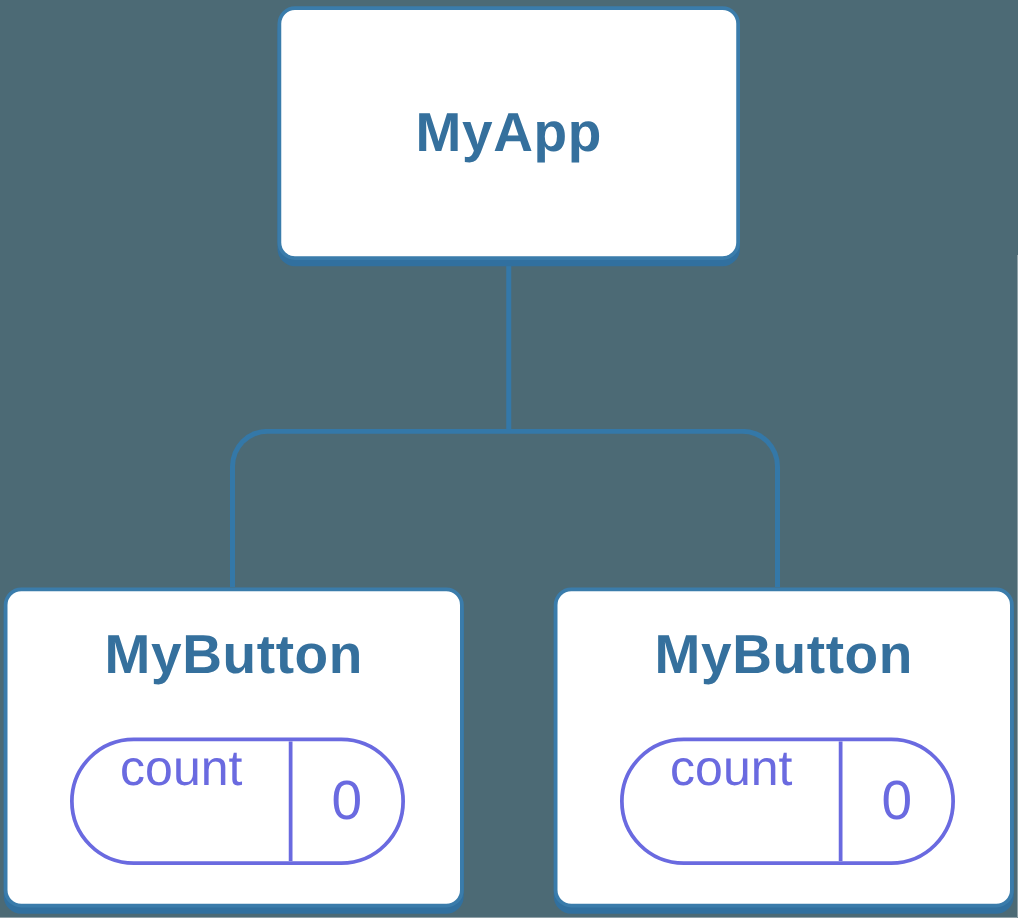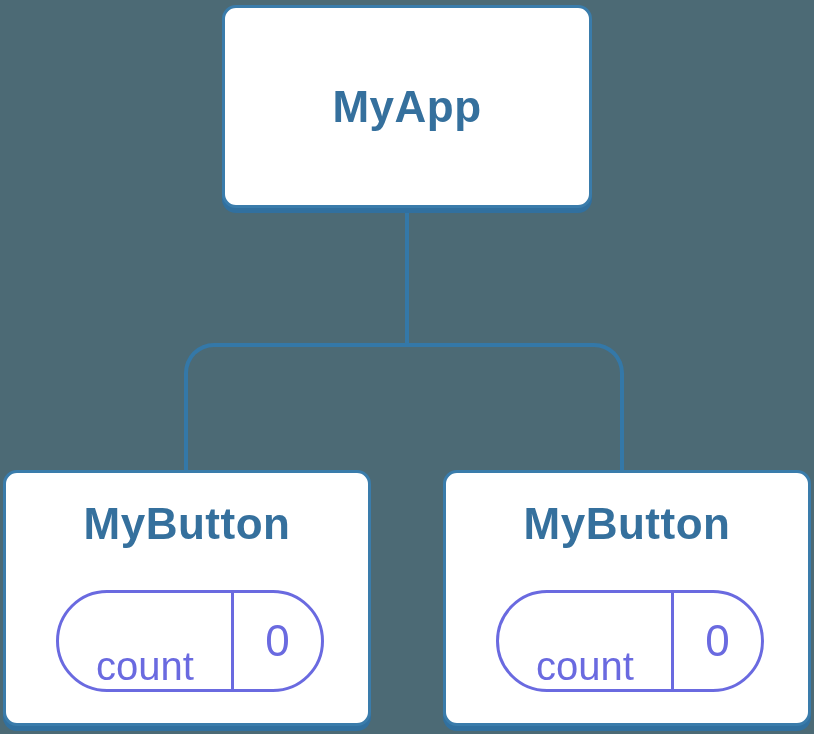--- a/index.html
+++ b/index.html
@@ -77,21 +77,21 @@
     border-radius: 51px;
     display: flex;
     background: #ffffff;
     overflow: hidden;
   }
   .pill-key-cell {
     width: 175px;
     height: 100%;
     border-right: 3px solid #6a6ae0;
     display: flex;
-    align-items: flex-end;
+    align-items: flex-start;
     justify-content: center;
   }
   .pill-value-cell {
     flex: 1;
     height: 100%;
     display: flex;
     align-items: center;
     justify-content: center;
   }
   .pill-key {

